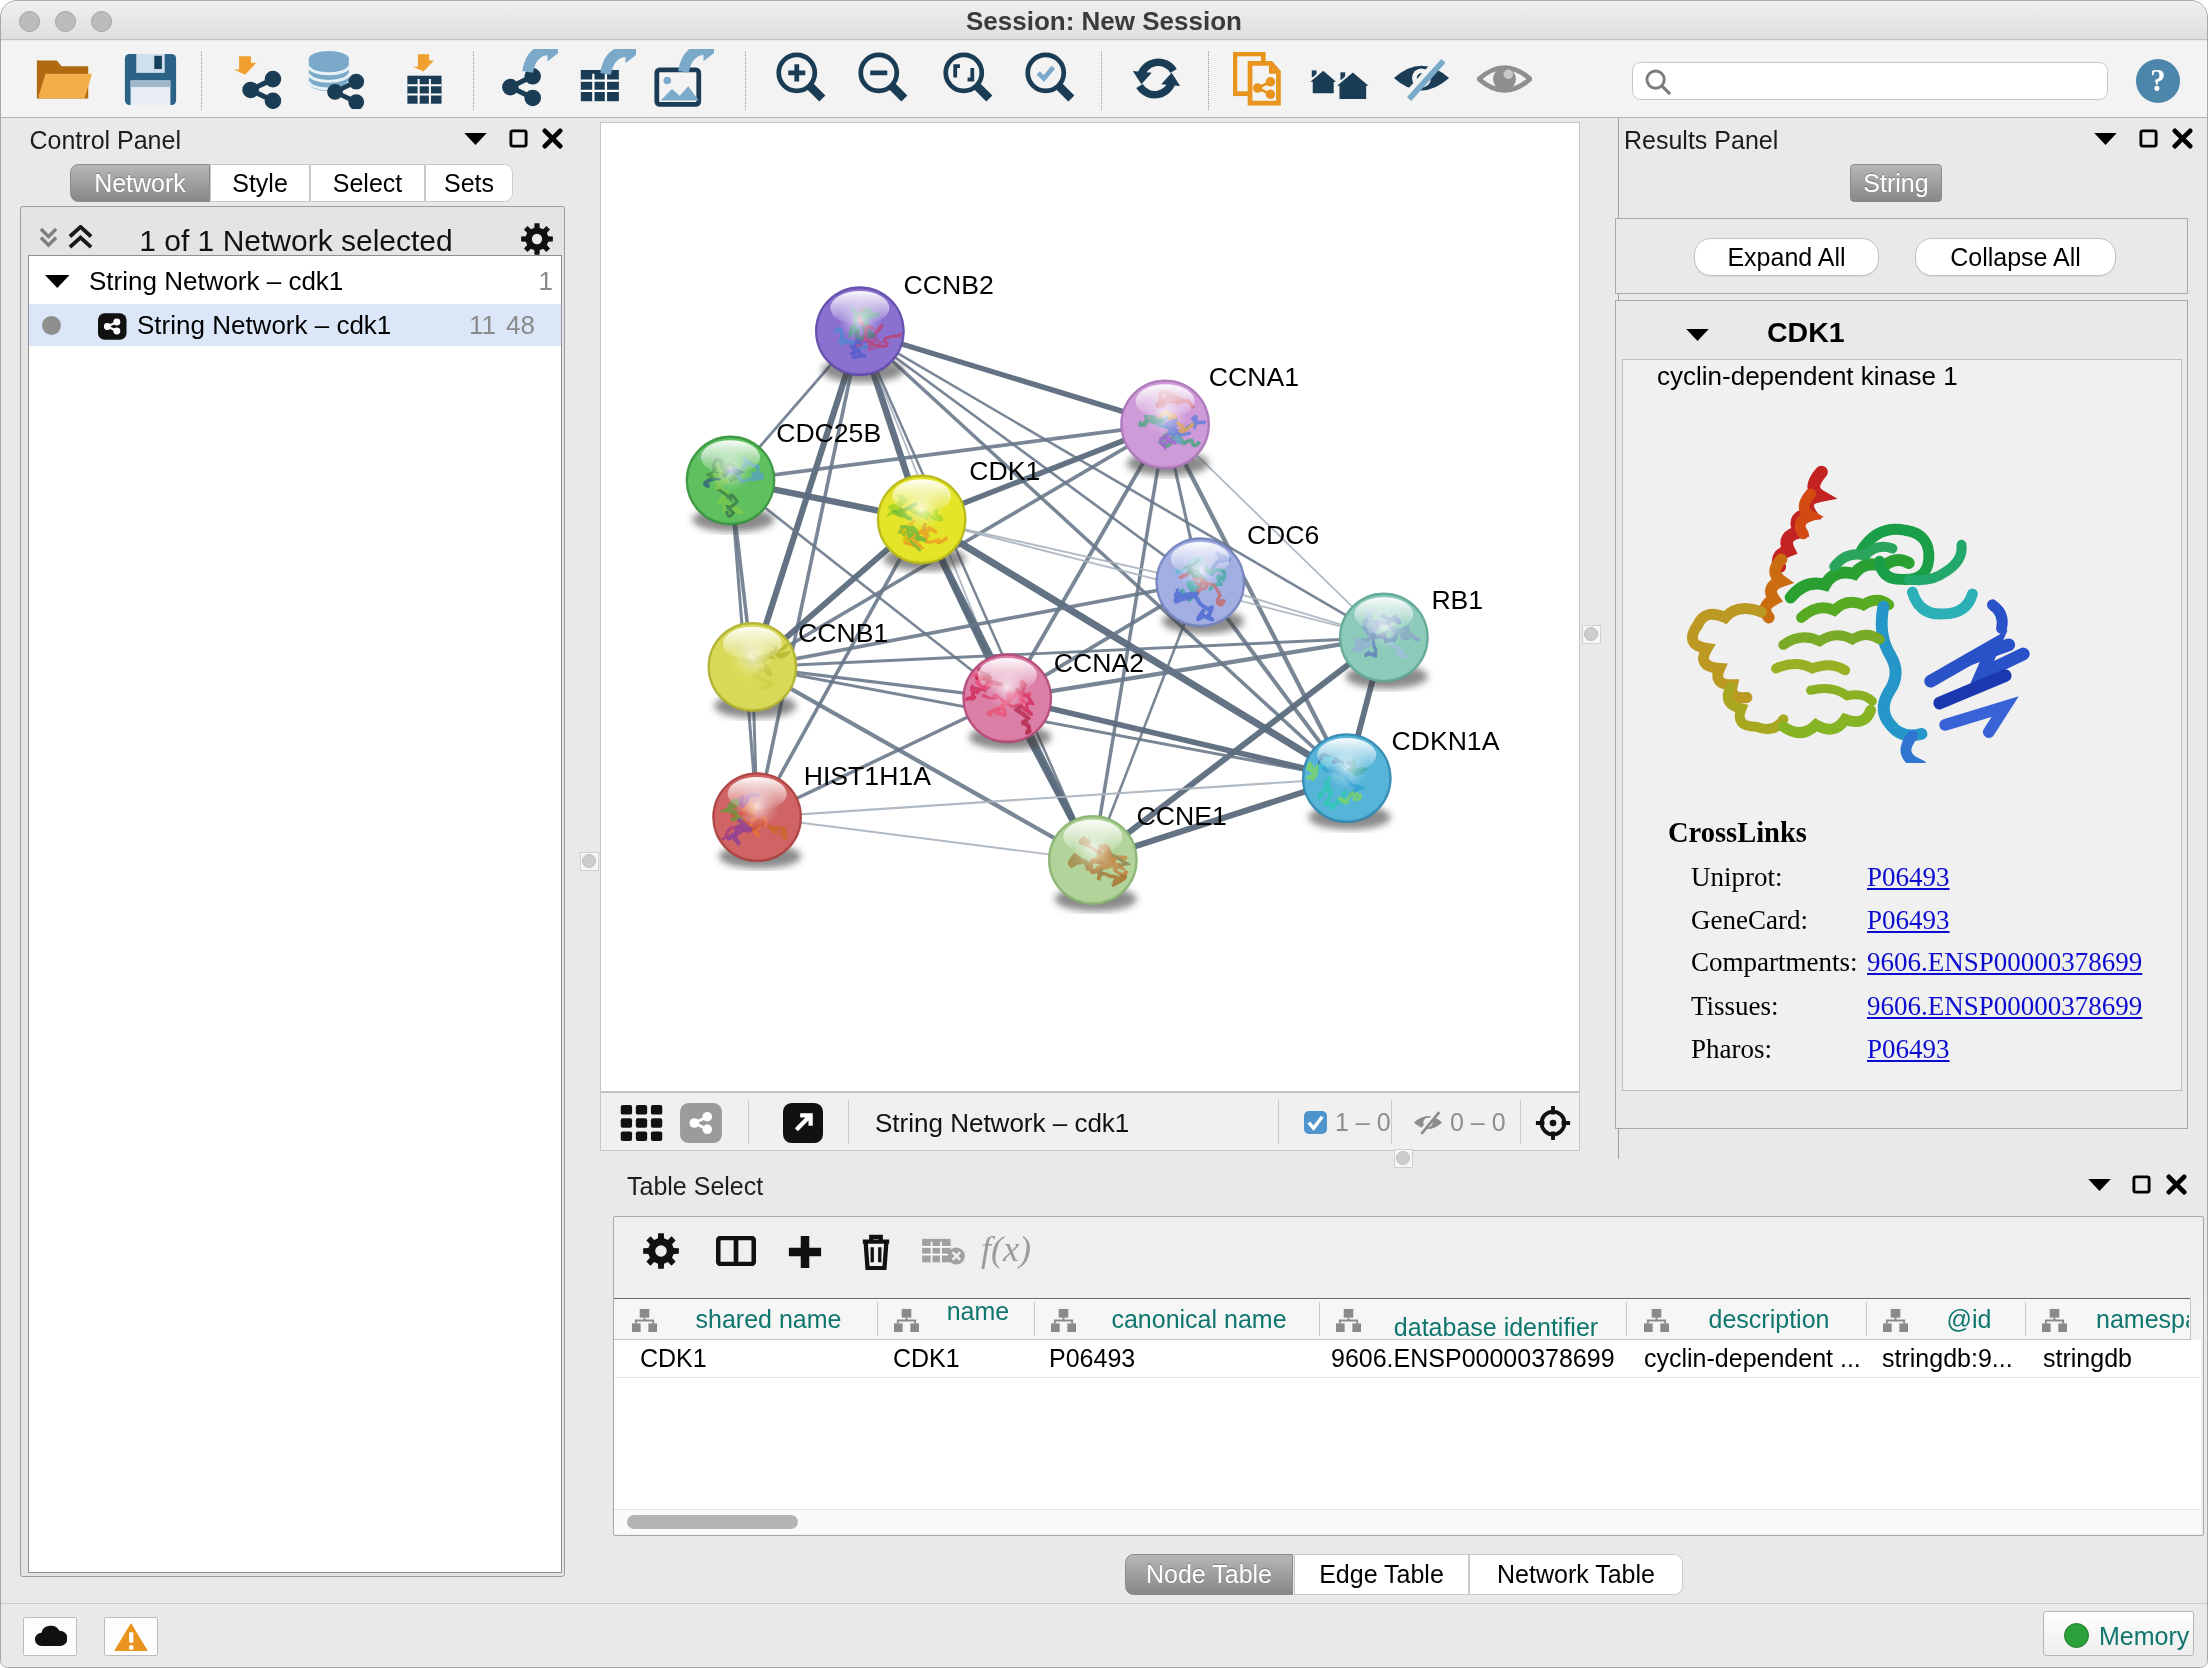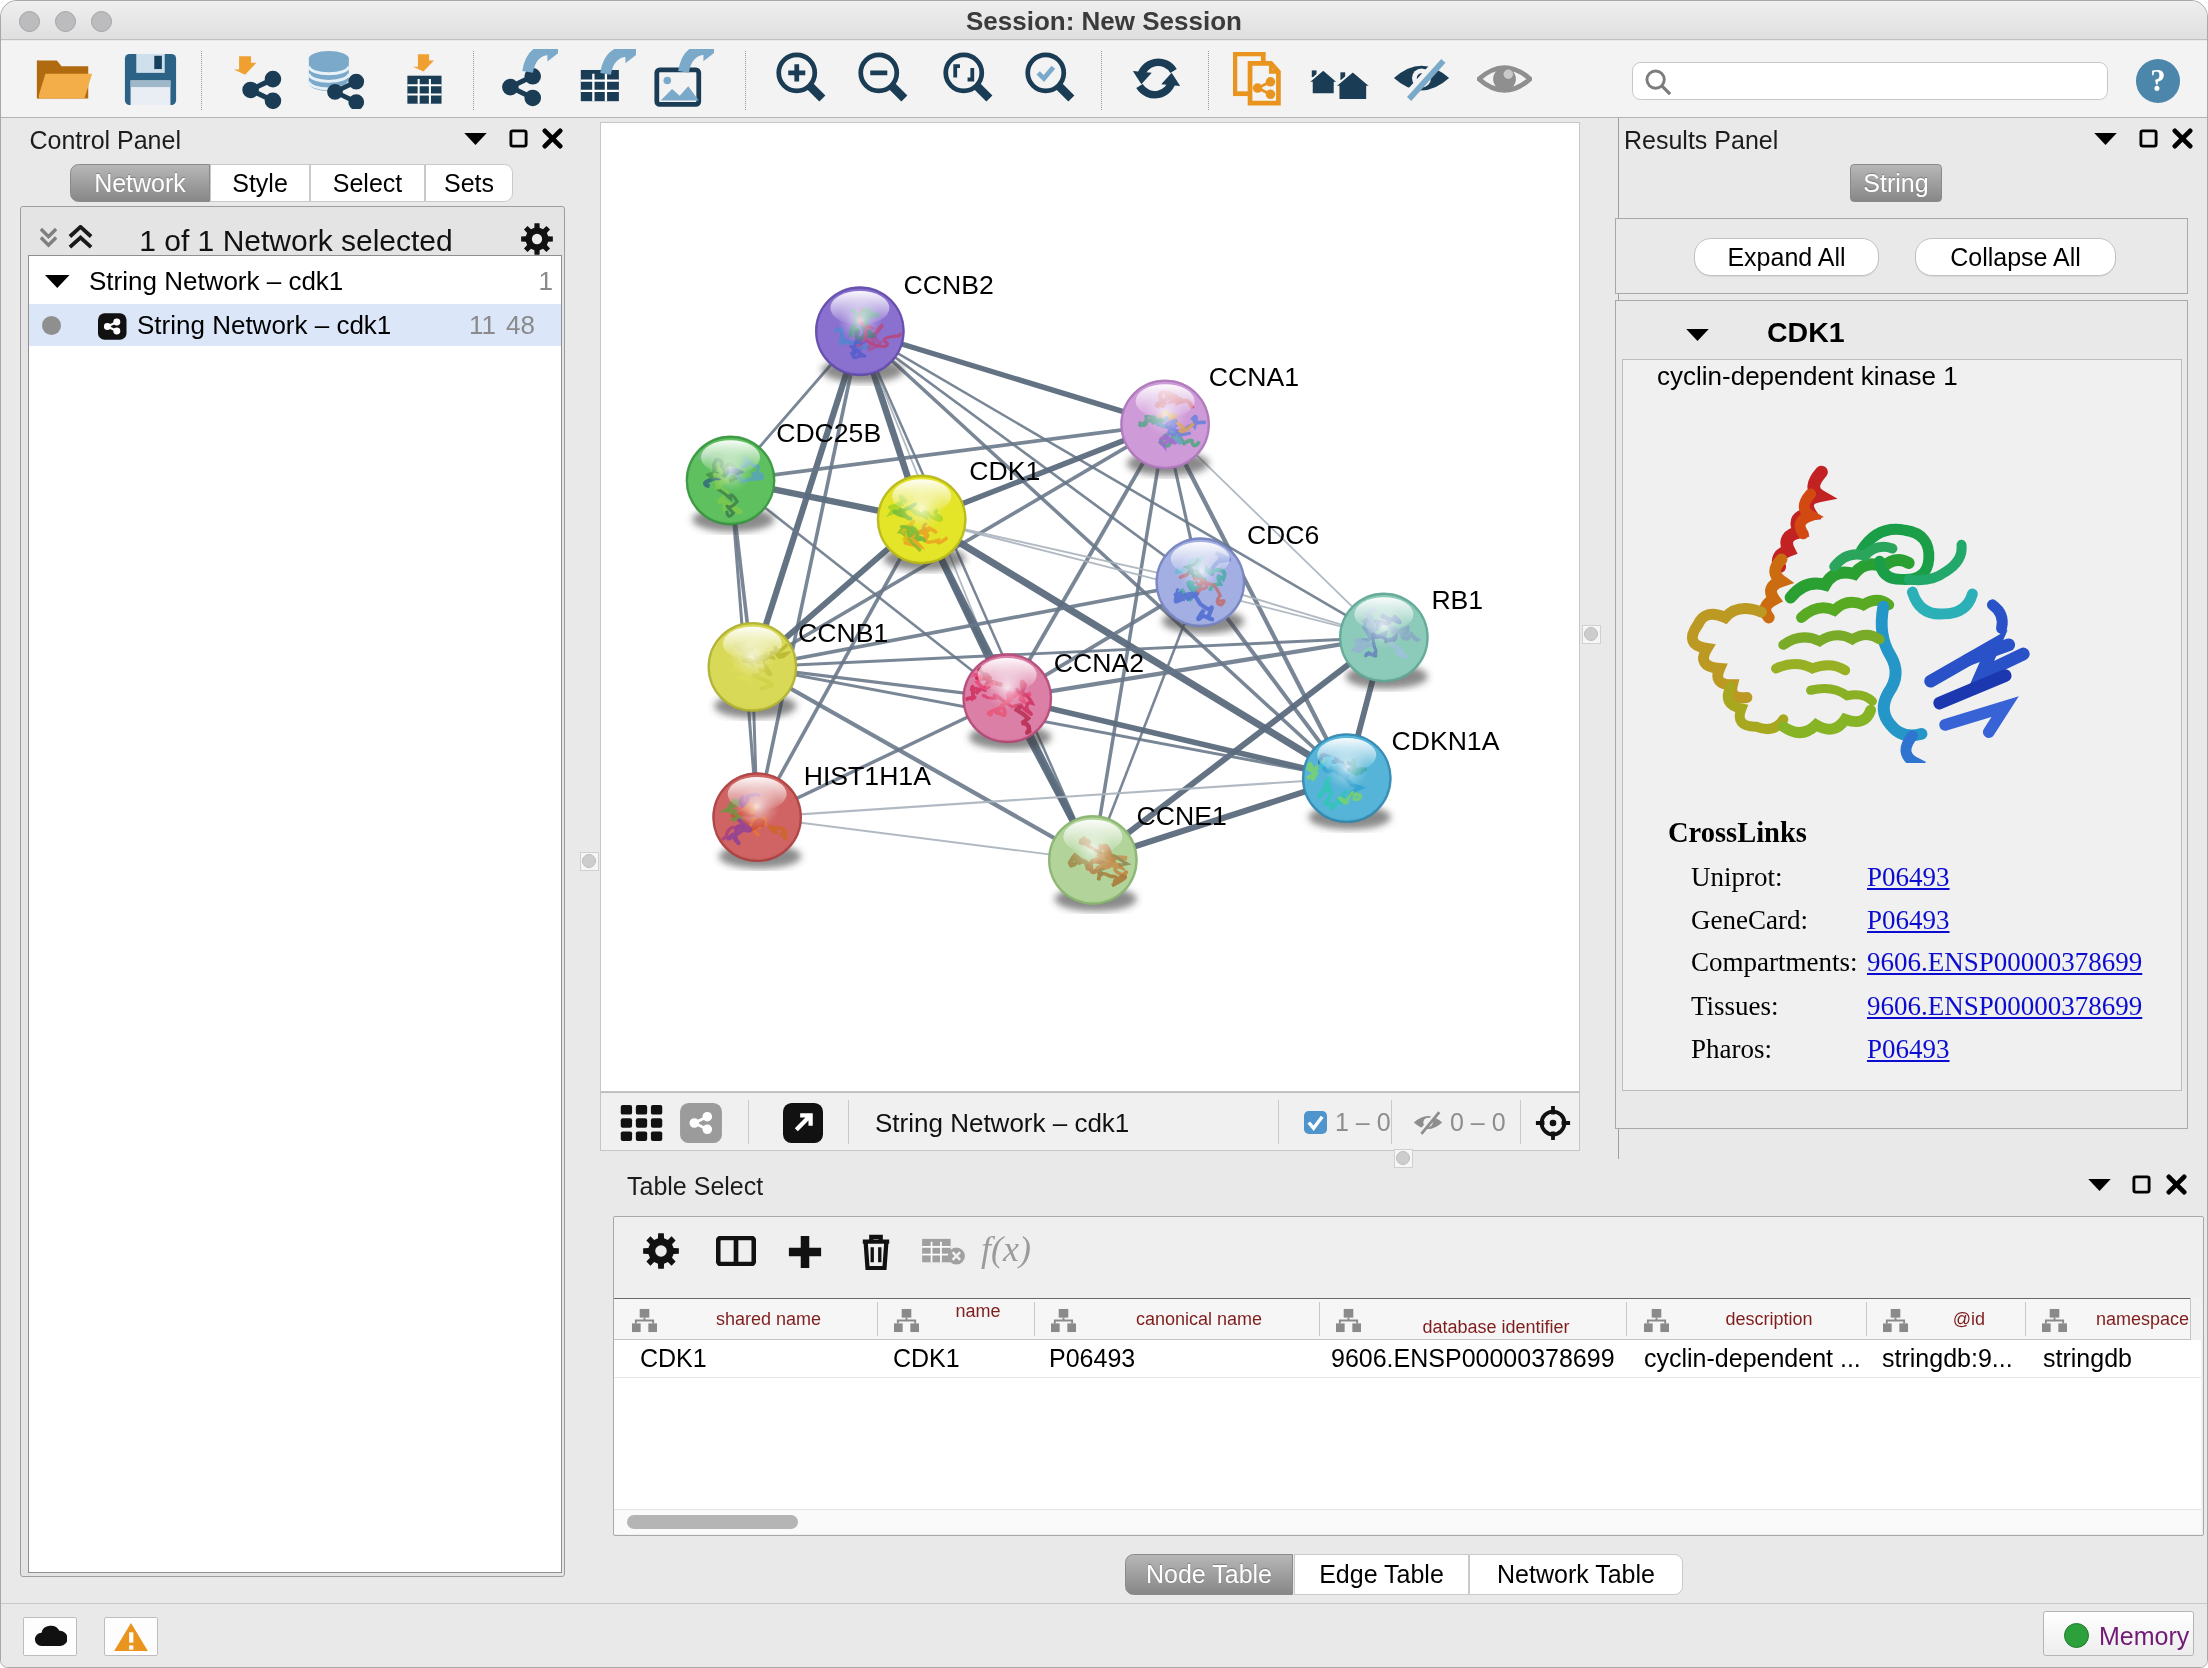--- a/index.html
+++ b/index.html
@@ -20,21 +20,21 @@
 .ptitle{font-size:25px;color:#1c1c1c}
 .tab{position:absolute;height:38px;background:#fff;border:1px solid #c9c9c9;color:#000;
  font-size:25px;display:flex;align-items:center;justify-content:center}
 .tabsel{background:linear-gradient(#b7b7b7,#878787);color:#fff;border:1px solid #8a8a8a;
  text-shadow:0 -1px 1px rgba(0,0,0,0.25)}
 .gbtn{position:absolute;background:#fff;border:1px solid #c2c2c2;border-radius:17px;
  font-size:25px;color:#000;display:flex;align-items:center;justify-content:center;
  box-shadow:0 1px 1px rgba(0,0,0,0.08)}
 a.lnk{color:#0c0cd0;text-decoration:underline}
 .serif{font-family:"Liberation Serif",serif}
-.hdrcell{position:absolute;top:0;height:100%;display:flex;align-items:center;font-size:18px;color:#7f1d1d}
+.hdrcell{position:absolute;top:0;height:100%;display:flex;align-items:center;font-size:25px;color:#0f766e}
 </style></head>
 <body>
 <div id="win">
     <div id="titlebar">
       <div class="light" style="left:18px"></div>
       <div class="light" style="left:54px"></div>
       <div class="light" style="left:90px"></div>
       <div id="title">Session: New Session</div>
     </div>
     <div id="toolbar">
@@ -843,14 +843,14 @@
       <path d="M9 22 a7 7 0 0 1 0-14 a10 9 0 0 1 19-2 a8 8 0 0 1 1 16 z" fill="#111"></path>
     </svg>
     <div class="abs" style="left:103px;top:1616px;width:54px;height:39px;background:#fdfdfd;border:1px solid #bdbdbd;border-radius:1.9px"></div>
     <svg class="abs" style="left:112px;top:1621px" width="36" height="30" viewBox="0 0 38 32">
       <path d="M19 1 L37 31 H1 z" fill="#e8941f"></path>
       <rect x="17" y="11" width="4.5" height="11" fill="#fff"></rect>
       <rect x="17" y="25" width="4.5" height="4.5" fill="#fff"></rect>
     </svg>
     <div class="abs" style="left:2042px;top:1610px;width:151px;height:45px;background:linear-gradient(#fff,#ededed);border:1px solid #b5b5b5;border-radius:2.9px"></div>
     <div class="abs" style="left:2063px;top:1622px;width:25px;height:25px;border-radius:50%;background:#2ba03b;border:1px solid #1e7c2c"></div>
-    <div class="abs" style="left:2098px;top:1621px;font-size:25px;color:#701a75">Memory</div>
+    <div class="abs" style="left:2098px;top:1621px;font-size:25px;color:#0f766e">Memory</div>
   </div>
 
 </body></html>

